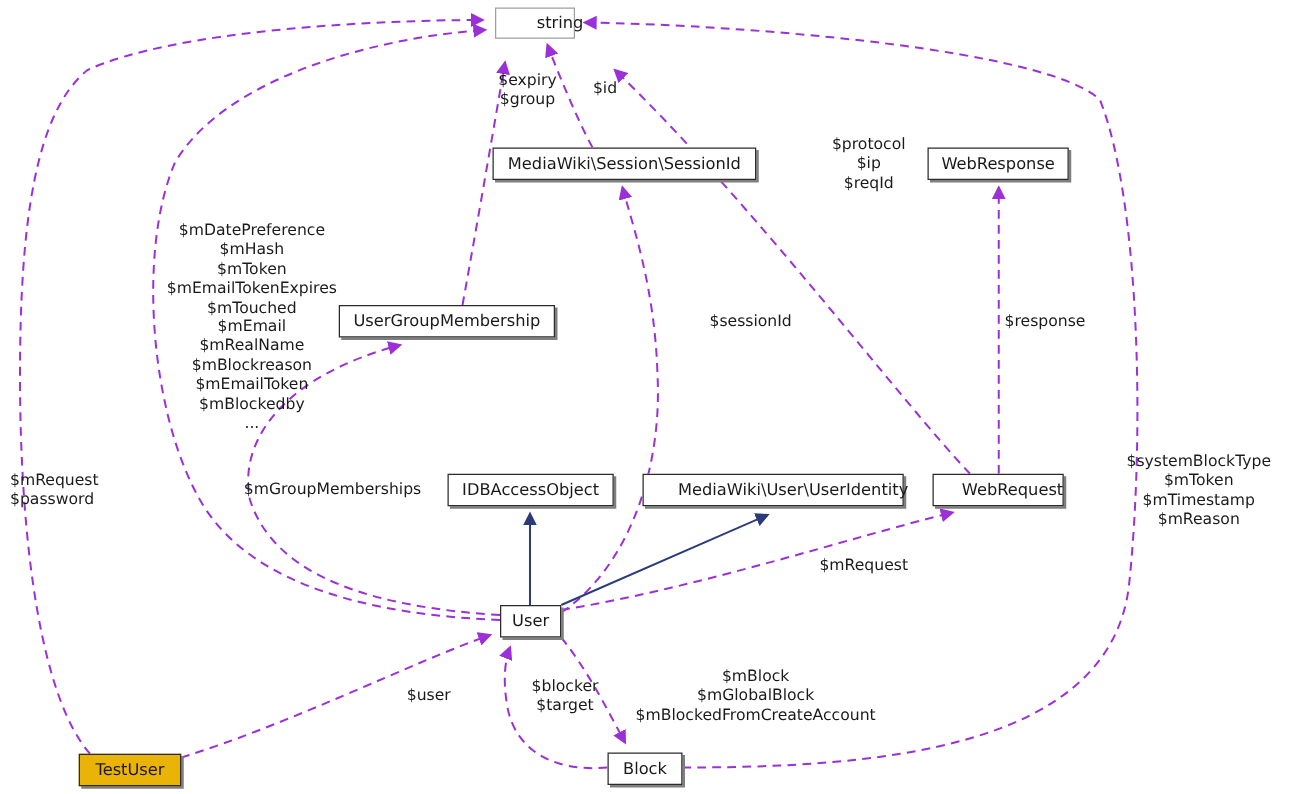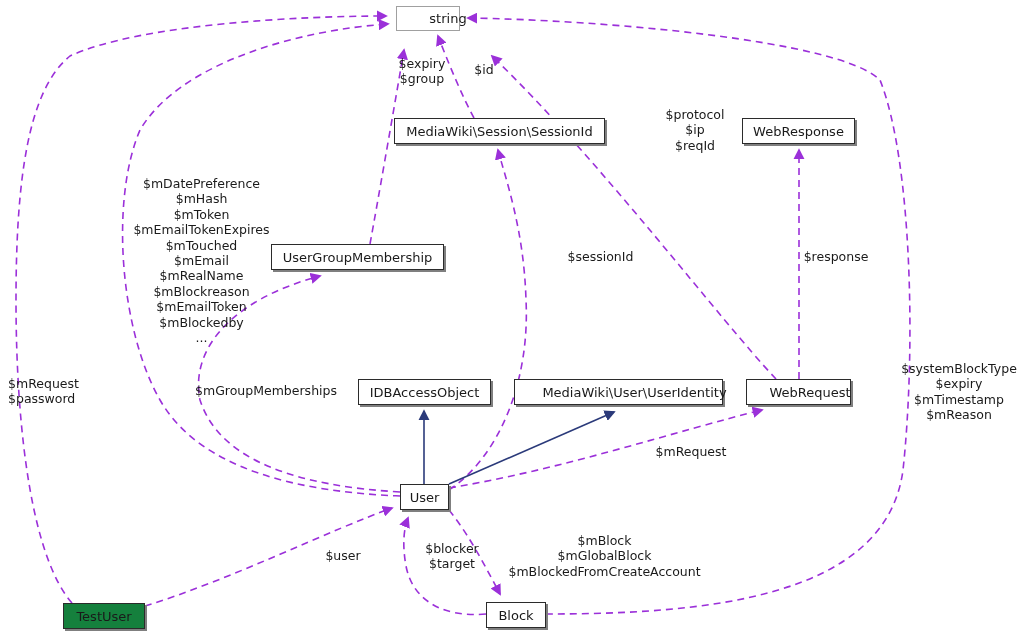--- a/index.html
+++ b/index.html
@@ -35,21 +35,21 @@
     font-size: 13px;
     color: #1a1a1a;
     white-space: nowrap;
     letter-spacing: 0px;
     z-index: 5;
   }
   .node.shadow {
     box-shadow: 2px 2px 0px 0px #7f7f7f;
   }
   .node.highlight {
-    background: #15803d;
+    background: #eab308;
   }
   .node.plain-border {
     border: 1px solid #a0a0a0;
     box-shadow: none;
     padding-left: 40px;
   }
   .edge-label {
     position: absolute;
     font-size: 12.5px;
     color: #1a1a1a;
@@ -171,21 +171,21 @@
 $mBlockreason
 $mEmailToken
 $mBlockedby
 ...</div>
 
   <div class="edge-label" style="left:565px; top:249px; width:71px;">$sessionId</div>
 
   <div class="edge-label" style="left:801px; top:249px; width:70px;">$response</div>
 
   <div class="edge-label" style="left:897px; top:361px; width:124px;">$systemBlockType
-$expiry
+$mToken
 $mTimestamp
 $mReason</div>
 
   <div class="edge-label" style="left:8px; top:376px; width:80px; text-align:left;">$mRequest
 $password</div>
 
   <div class="edge-label" style="left:192px; top:383px; width:148px;">$mGroupMemberships</div>
 
   <div class="edge-label" style="left:655px; top:444px; width:72px;">$mRequest</div>
 

